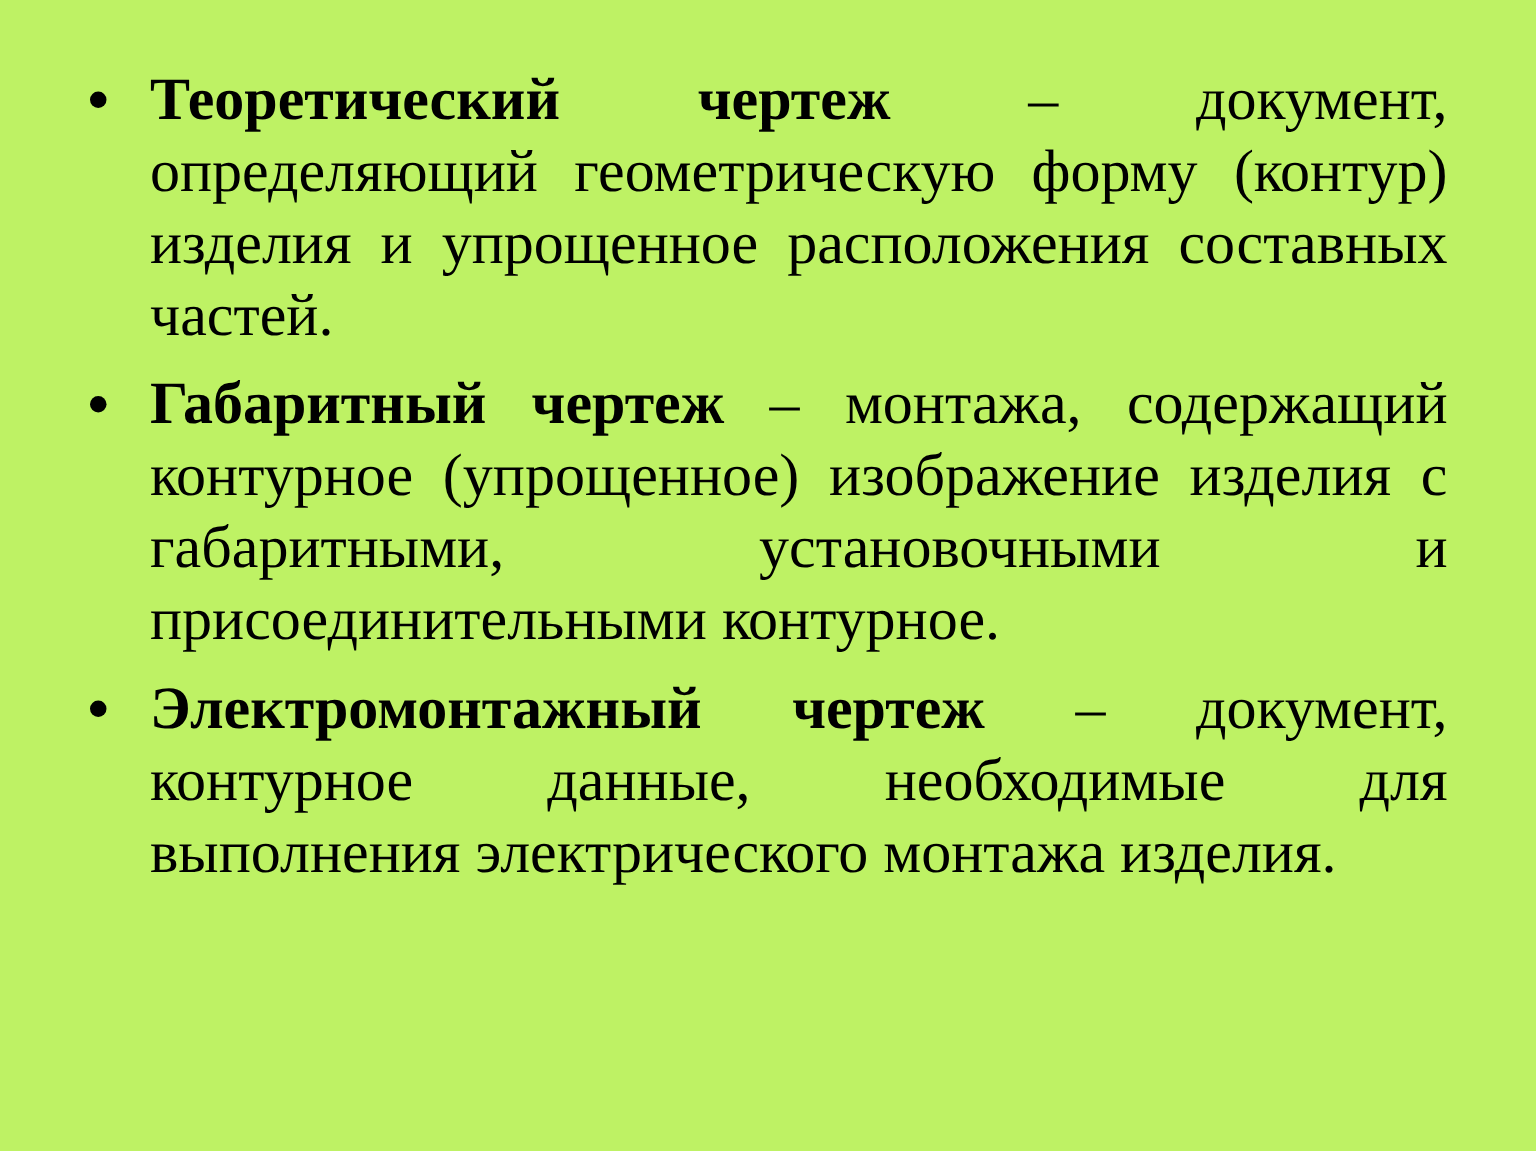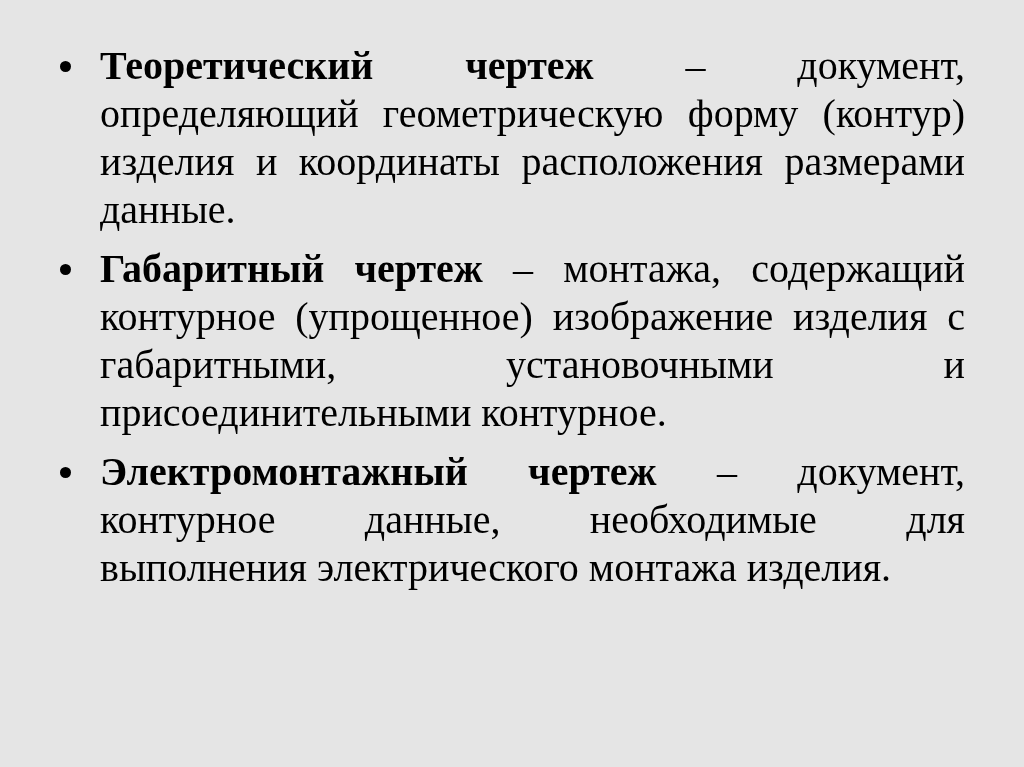--- a/index.html
+++ b/index.html
@@ -4,21 +4,21 @@
 <style>
   html, body {
     margin: 0;
     padding: 0;
     background: #ffffff;
   }
   .slide {
     position: relative;
     width: 1024px;
     height: 767px;
-    background: #e5e5e5;
+    background: #bef264;
     color: #000000;
     font-family: "Liberation Serif", "DejaVu Serif", serif;
     box-sizing: border-box;
     padding: 42px 59px 0 100px;
     overflow: hidden;
   }
   .bullet-item {
     position: relative;
     font-size: 40px;
     line-height: 48px;
@@ -46,22 +46,22 @@
 </style>
 </head>
 <body>
 
 <div class="slide">
 
   <div class="bullet-item">
     <span class="bullet-dot"></span>
     <div class="line"><b class="term">Теоретический чертеж</b> <span>– документ,</span></div>
     <div class="line">определяющий геометрическую форму (контур)</div>
-    <div class="line">изделия и координаты расположения размерами</div>
-    <div class="line last-line">данные.</div>
+    <div class="line">изделия и упрощенное расположения составных</div>
+    <div class="line last-line">частей.</div>
   </div>
 
   <div class="bullet-item">
     <span class="bullet-dot"></span>
     <div class="line"><b class="term">Габаритный чертеж</b> <span>– монтажа, содержащий</span></div>
     <div class="line">контурное (упрощенное) изображение изделия с</div>
     <div class="line">габаритными, установочными и</div>
     <div class="line last-line">присоединительными контурное.</div>
   </div>
 

